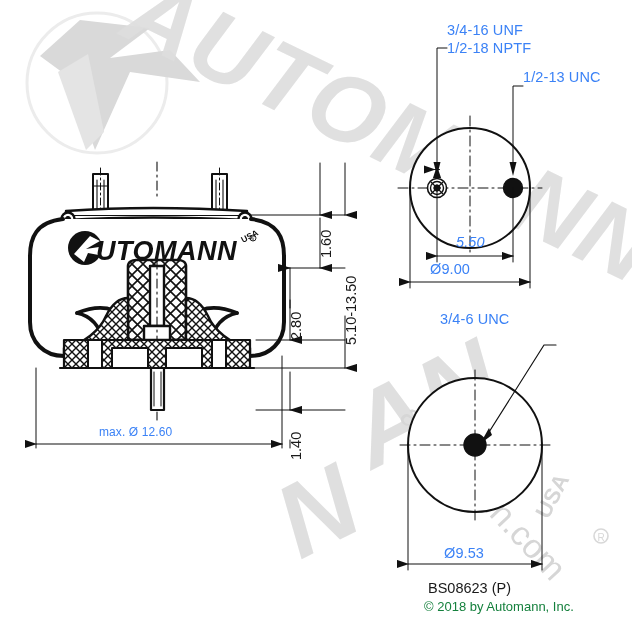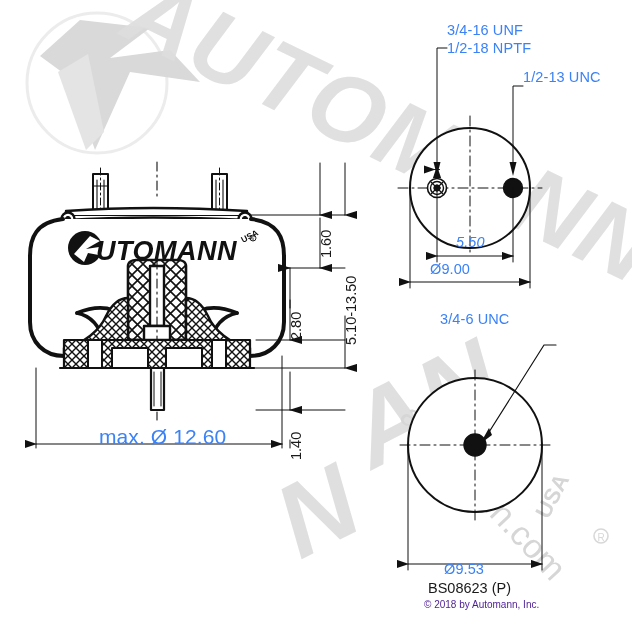--- a/index.html
+++ b/index.html
@@ -4,21 +4,21 @@
 <style>
   html,body{margin:0;padding:0;background:#fff;}
   body{width:632px;height:632px;overflow:hidden;
        font-family:"Liberation Sans","DejaVu Sans",sans-serif;}
   #sheet{position:relative;width:632px;height:632px;background:#ffffff;}
   #sheet svg{position:absolute;left:0;top:0;}
   .cap{position:absolute;font-size:14.5px;color:#3b82f6;white-space:nowrap;letter-spacing:.1px;text-align:center;}
   .capv{position:absolute;font-size:14.5px;color:#1a1a1a;white-space:nowrap;
         transform-origin:0 0;transform:rotate(-90deg);}
   .pn{position:absolute;font-size:14.5px;color:#1a1a1a;white-space:nowrap;text-align:right;}
-  .copy{position:absolute;font-size:10px;color:#4c1d95;white-space:nowrap;}
+  .copy{position:absolute;font-size:13px;color:#15803d;white-space:nowrap;}
 </style>
 </head>
 <body>
 
 <div id="sheet">
 
   <svg width="632" height="632">
     <defs>
       <g id="amLogoMark">
         <path d="M8 52 L40 8 L96 18 L70 40 L104 36 L120 58 L78 50 L60 92 L44 46 Z" fill="#dcdcdc"></path>
@@ -255,27 +255,27 @@
       <text x="243" y="243" font-family="Liberation Sans, sans-serif" font-size="8.5" font-weight="bold" fill="#111" transform="rotate(-28 243 243)">USA</text>
       <circle cx="253" cy="238" r="3" fill="none" stroke="#111" stroke-width="0.9"></circle>
       <text x="253" y="240.5" text-anchor="middle" font-size="4" fill="#111" font-family="Liberation Sans, sans-serif">R</text>
     </g>
   </svg>
 
   <div class="capv" style="left:318px;top:258px;">1.60</div>
   <div class="capv" style="left:288px;top:340px;">2.80</div>
   <div class="capv" style="left:288px;top:460px;">1.40</div>
   <div class="capv" style="left:343px;top:345px;">5.10-13.50</div>
-  <div class="cap" style="left:99px;top:425px;font-size:21px;">max. Ø 12.60</div>
+  <div class="cap" style="left:99px;top:425px;font-size:12px;">max. Ø 12.60</div>
 
   <div class="cap" style="left:447px;top:22px;">3/4-16 UNF</div>
   <div class="cap" style="left:447px;top:40px;">1/2-18 NPTF</div>
   <div class="cap" style="left:523px;top:69px;">1/2-13 UNC</div>
   <div class="cap" style="left:456px;top:234px;font-style:italic;">5.50</div>
   <div class="cap" style="left:430px;top:261px;">Ø9.00</div>
 
   <div class="cap" style="left:440px;top:311px;">3/4-6 UNC</div>
-  <div class="cap" style="left:444px;top:545px;margin-top:16px;">Ø9.53</div>
+  <div class="cap" style="left:444px;top:545px;">Ø9.53</div>
 
   <div class="pn" style="left:428px;top:580px;font-weight:normal;">BS08623 (P)</div>
   <div class="copy" style="left:424px;top:599px;">© 2018 by Automann, Inc.</div>
 
 </div>
 
 </body></html>

